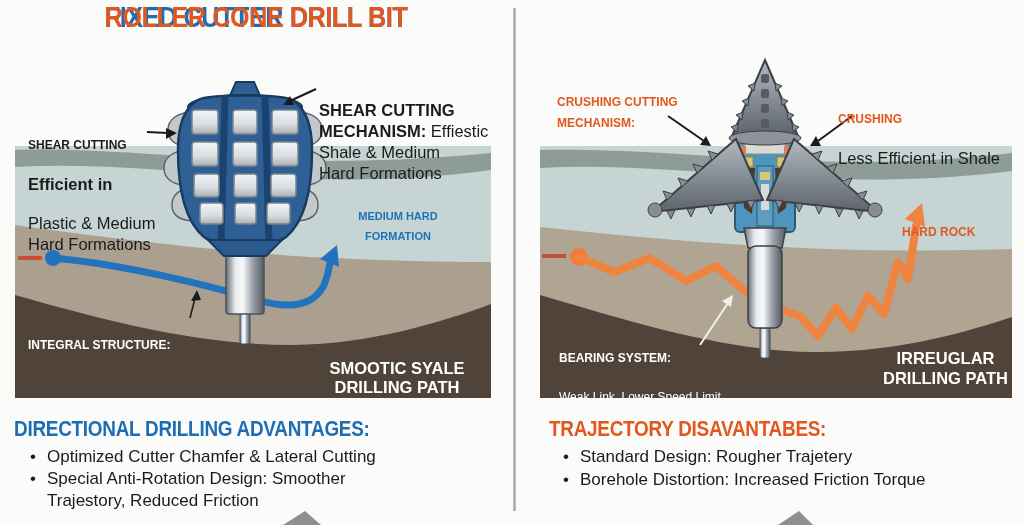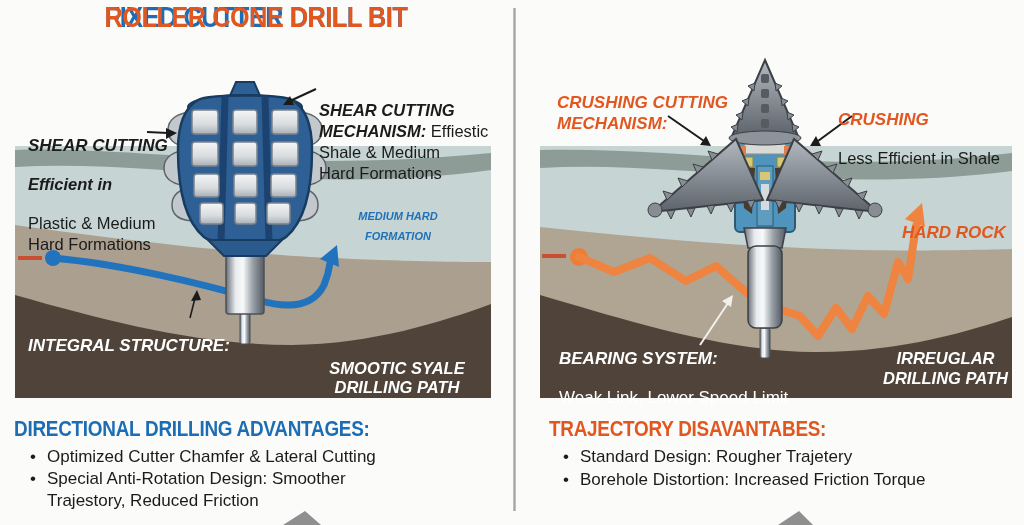--- a/index.html
+++ b/index.html
@@ -13,22 +13,22 @@
   svg#art{position:absolute;left:0;top:0;}
   .lbl{position:absolute;white-space:pre-line;}
   .panel-title{
     width:512px;text-align:center;font-weight:700;font-size:30px;
     letter-spacing:-.5px;transform:scaleX(.84);transform-origin:50% 50%;
   }
   .blue{color:#1d6db5;}
   .orange{color:#e2571f;}
   .blk{color:#1b1b1b;}
   .wht{color:#ffffff;}
-  .b{font-weight:700;font-style:italic;}
-  .s17{font-size:17px;line-height:21px;}
+  .b{font-weight:700;}
+  .s17{font-size:12px;line-height:21px;}
   .s16{font-size:16.5px;line-height:21px;}
   .ctr{text-align:center;}
   .foot-h{
     font-weight:700;font-size:21.5px;letter-spacing:-.3px;
     transform:scaleX(.88);transform-origin:0 50%;white-space:nowrap;
   }
   .blt{position:absolute;display:flex;font-size:17px;line-height:22px;color:#1b1b1b;}
   .blt .bchar{width:17px;flex:0 0 17px;}
   .blt .btxt{white-space:pre-line;}
 </style>

